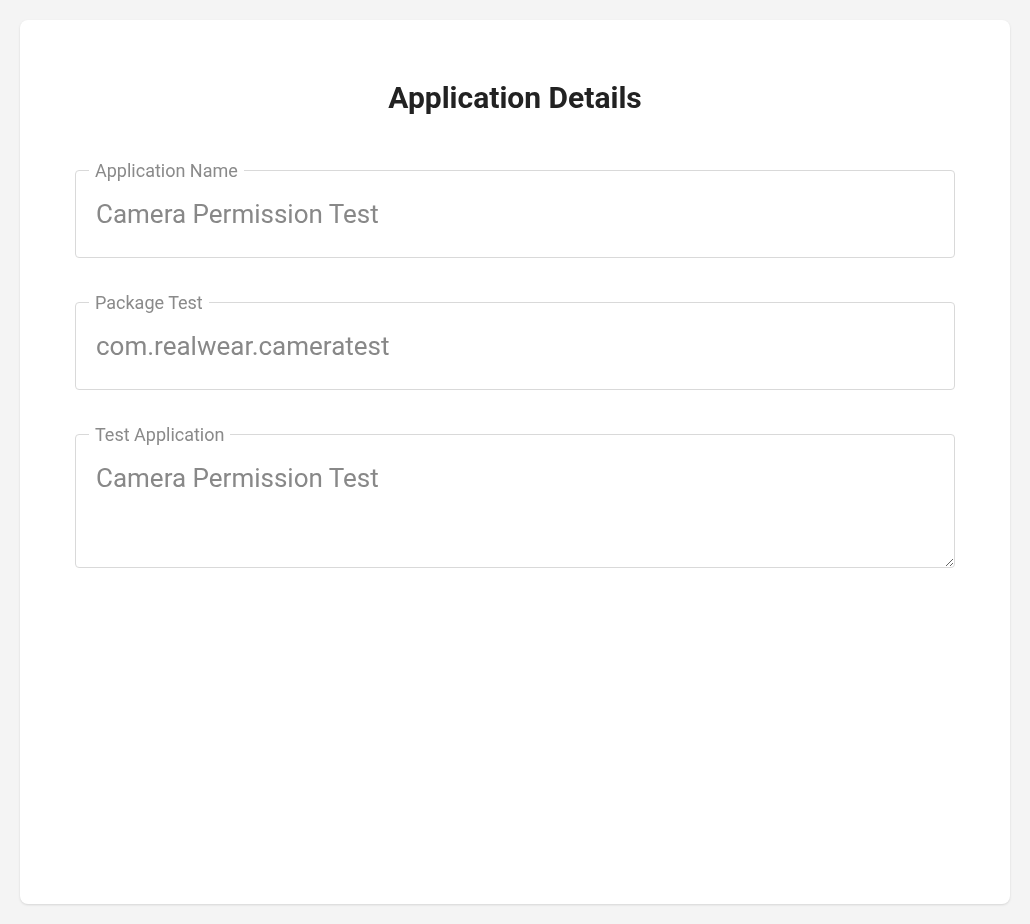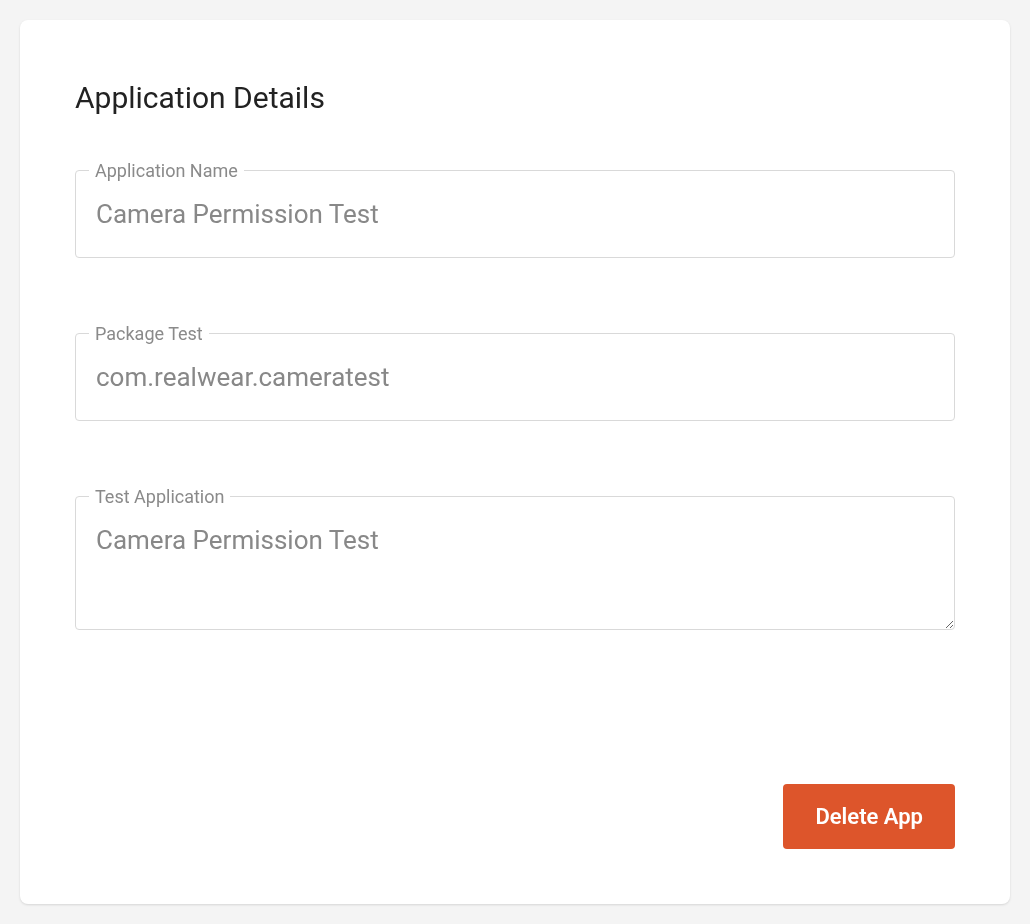--- a/index.html
+++ b/index.html
@@ -18,27 +18,28 @@
       background: #ffffff;
       border-radius: 8px;
       box-shadow: 0 1px 3px rgba(0,0,0,0.08), 0 1px 2px rgba(0,0,0,0.05);
       padding: 60px 55px 55px 55px;
       width: 100%;
       height: 884px;
       position: relative;
     }
     .page-title {
       font-size: 30px;
-      font-weight: 400;
+      font-weight: 700;
       color: #222;
       margin-bottom: 55px;
+      text-align: center;
     }
     .form-field {
       position: relative;
-      margin-bottom: 75px;
+      margin-bottom: 44px;
     }
     .form-field.textarea-field {
       margin-bottom: 0;
     }
     .floating-label {
       position: absolute;
       top: -10px;
       left: 14px;
       background: #fff;
       padding: 0 6px;
@@ -103,16 +104,13 @@
   <div class="form-field">
     <label class="floating-label">Package Test</label>
     <input type="text" class="text-input" value="com.realwear.cameratest" style="">
   </div>
 
   <div class="form-field textarea-field">
     <label class="floating-label">Test Application</label>
     <textarea class="textarea-input" style="">Camera Permission Test</textarea>
   </div>
 
-  <div class="button-row">
-    <button class="delete-btn">Delete App</button>
-  </div>
 </div>
 
 </body></html>

